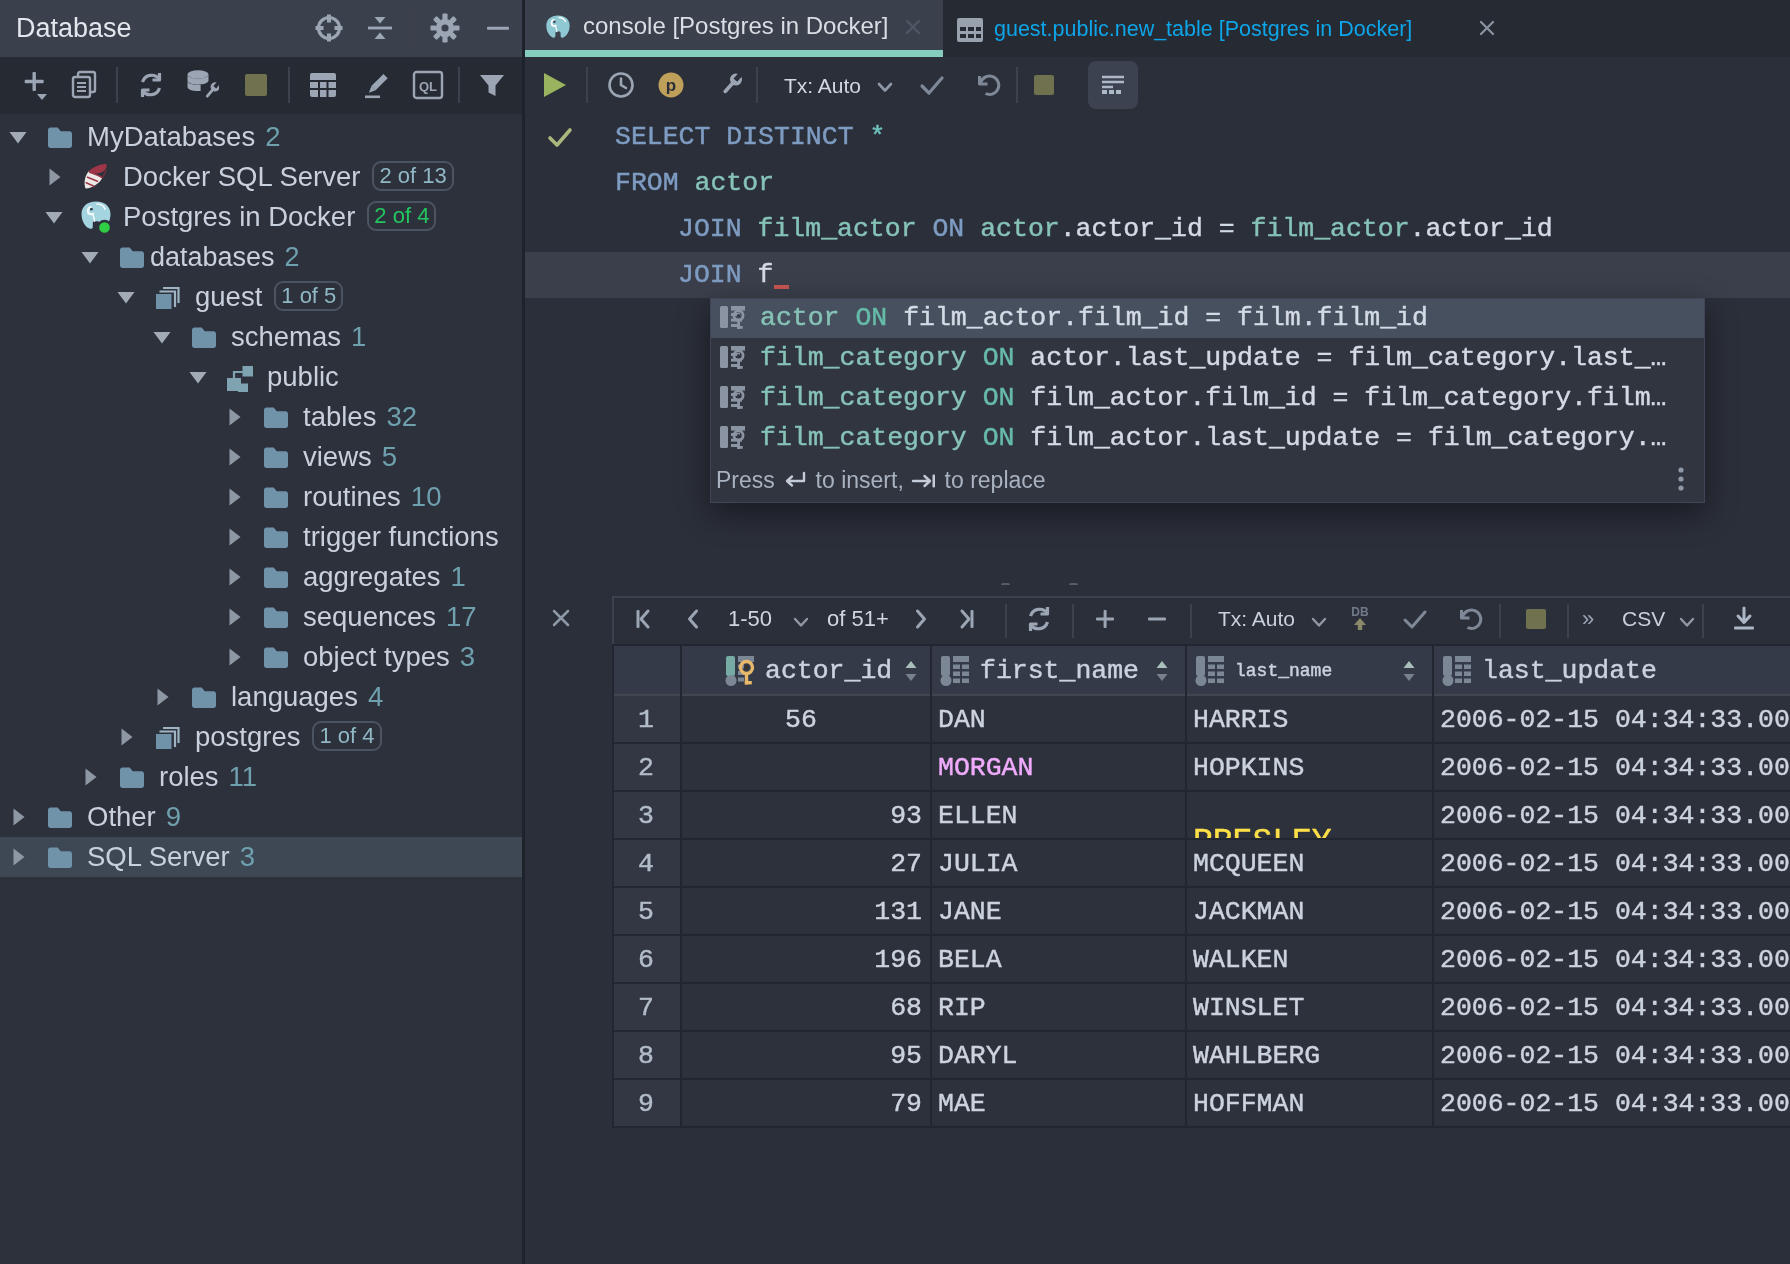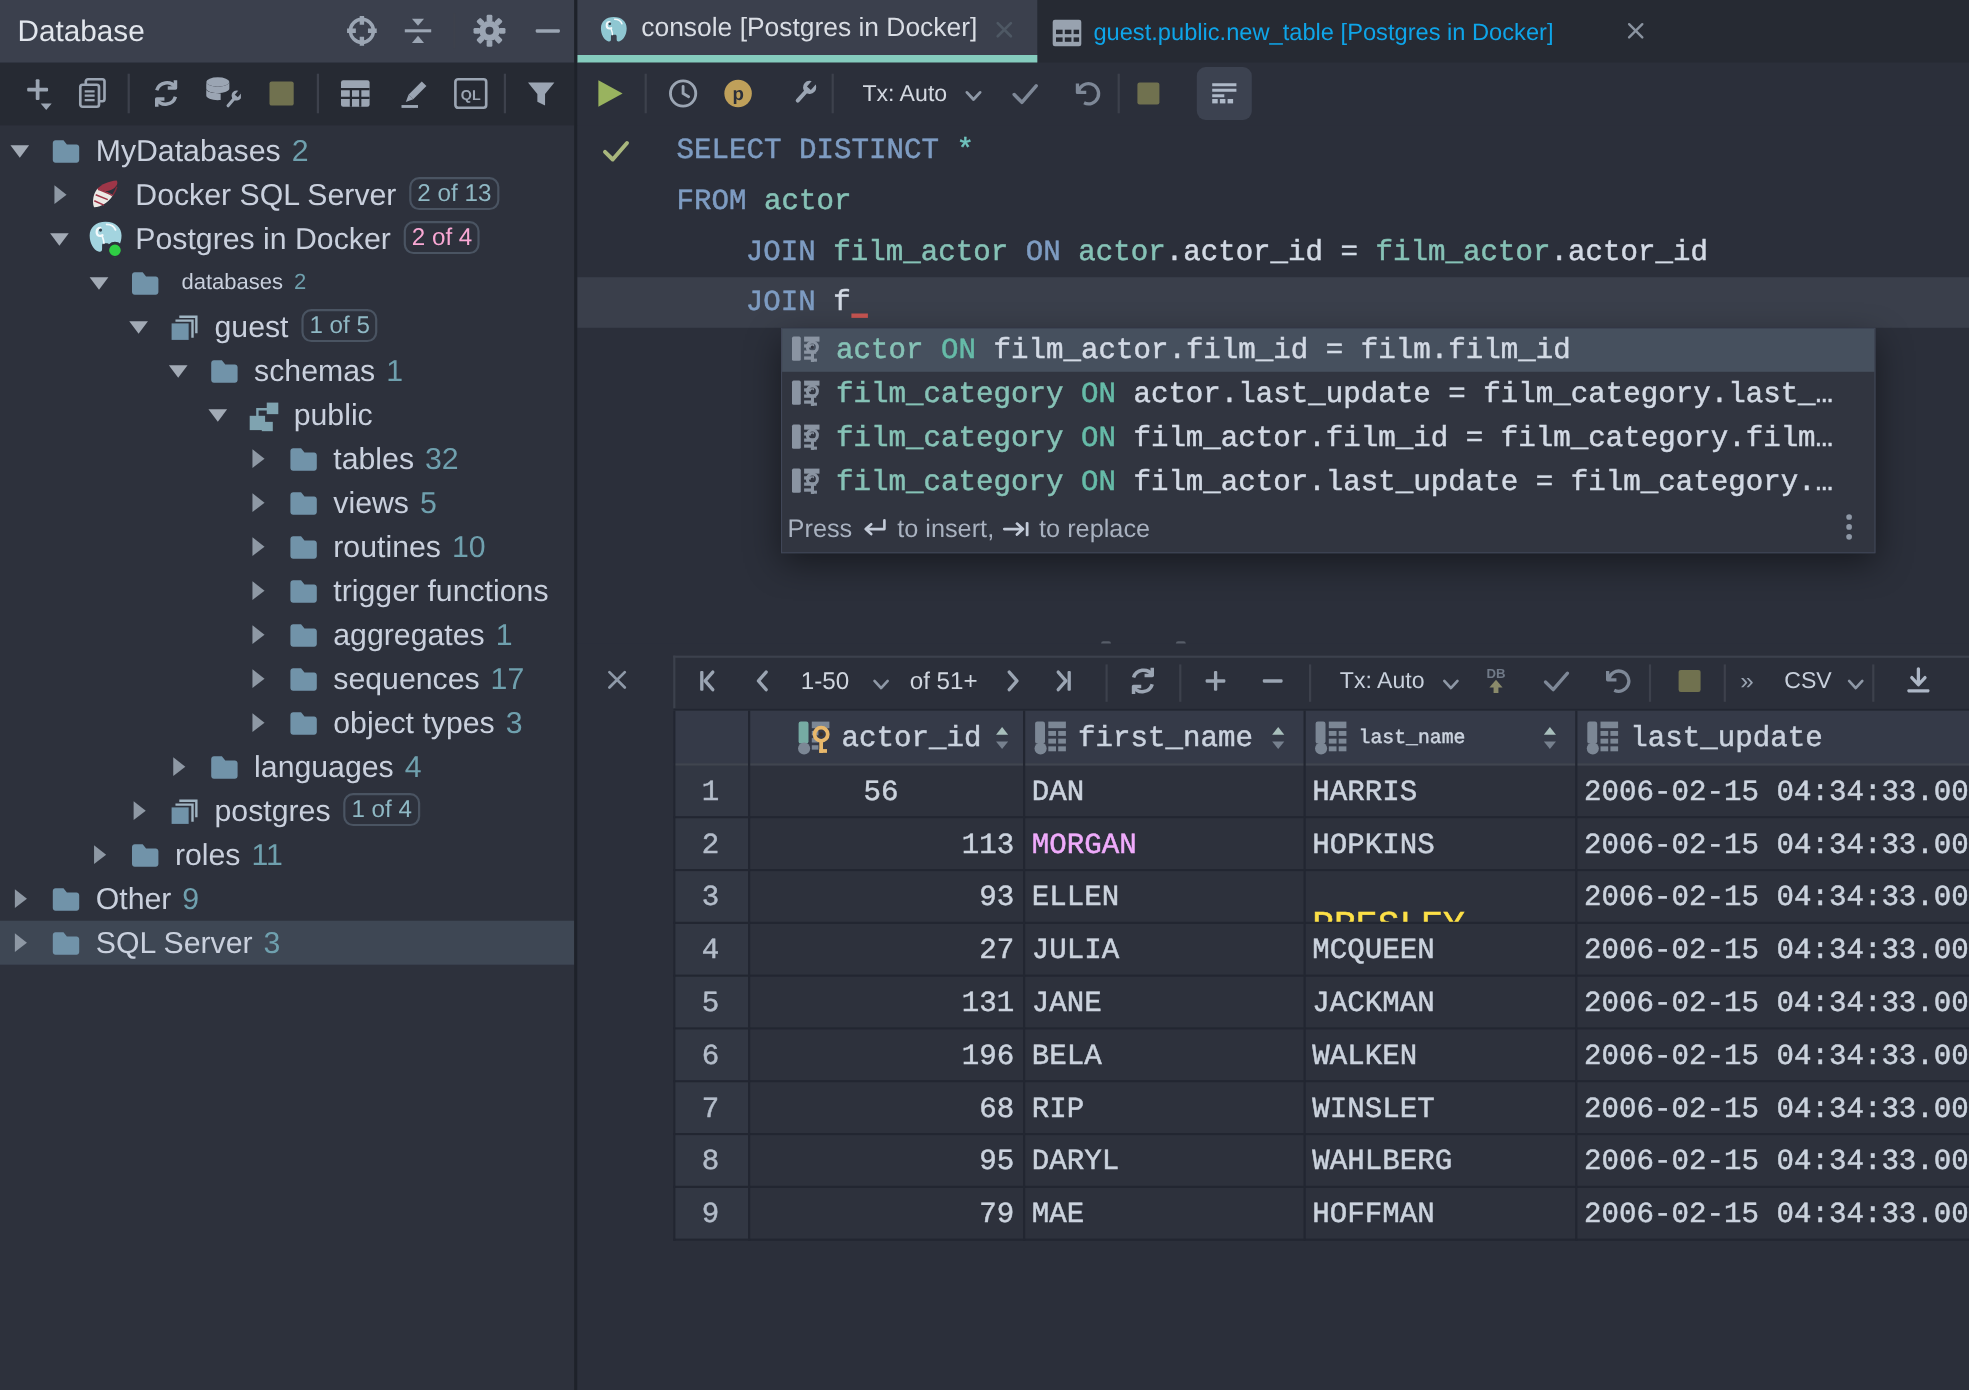--- a/index.html
+++ b/index.html
@@ -145,32 +145,32 @@
 <div class="ic" style="left:79px;top:200px;width:34px;height:34px">
       <svg width="34" height="34" viewBox="0 0 34 34" style="">
         <path d="M17 1.5 C8 1.5 2.5 6.8 2.5 14 C2.5 21 6 27 10.5 28.6 C12.6 29.3 13.8 28.6 13.8 26.4 L13.8 23.2 C13.8 21.8 14.4 21.2 15.5 21.2 L18.5 21.2 C19.6 21.2 20.2 21.8 20.2 23.2 L20.2 26.4 C20.2 28.6 21.4 29.3 23.5 28.6 C28 27 31.5 21 31.5 14 C31.5 6.8 26 1.5 17 1.5 Z" fill="#A3D4DF"></path>
 <path d="M12.2 7.2 C10.2 7.2 8.9 8.6 8.9 10.8 C8.9 13 10.2 14.4 12.2 14.4 C13 14.4 13.7 14.2 14.2 13.8" stroke="#F4FAFC" stroke-width="2.1" fill="none" stroke-linecap="round"></path>
 <circle cx="12.4" cy="9.2" r="1.4" fill="#33404C"></circle>
 <path d="M18 4 C21.8 4 24.8 5.9 26 9" stroke="#F4FAFC" stroke-width="1.7" fill="none" stroke-linecap="round"></path>
 <path d="M15.5 21.2 C15.5 18 14.3 16.2 13.8 14.4" stroke="#F4FAFC" stroke-width="1.5" fill="none" stroke-linecap="round"></path>
         <circle cx="25.5" cy="27.5" r="6.5" fill="#2FCE44" stroke="#2D313C" stroke-width="2.4"></circle>
       </svg>
     </div>
-<div class="abs" style="left:123px;top:197px;height:40px;line-height:40px;font-size:27.5px;color:#C9D0DD;white-space:nowrap">Postgres in Docker<span style="display:inline-block;border:2px solid #4A5462;border-radius:9px;color:#f9a8d4;font-size:22px;line-height:24px;padding:1px 5px;margin-left:12px;vertical-align:3px">2 of 4</span></div>
+<div class="abs" style="left:123px;top:197px;height:40px;line-height:40px;font-size:27.5px;color:#C9D0DD;white-space:nowrap">Postgres in Docker<span style="display:inline-block;border:2px solid #4A5462;border-radius:9px;color:#22c55e;font-size:22px;line-height:24px;padding:1px 5px;margin-left:12px;vertical-align:3px">2 of 4</span></div>
 <div class="ic" style="left:80px;top:247px;width:20px;height:20px">
       <svg width="20" height="20" viewBox="0 0 20 20" style="">
         <path d="M1.5 5 L18.5 5 L10 16.5 Z" fill="#A2AAB5"></path>
       </svg>
     </div>
 <div class="ic" style="left:117px;top:242px;width:30px;height:30px">
       <svg width="30" height="30" viewBox="0 0 30 30" style="">
         <path d="M3 8c0-1.4 1.1-2.5 2.5-2.5h7.2l3.1 3.8h8.7c1.4 0 2.5 1.1 2.5 2.5v11.7c0 1.4-1.1 2.5-2.5 2.5h-19c-1.4 0-2.5-1.1-2.5-2.5z" fill="#7193A9"></path>
       </svg>
     </div>
-<div class="abs" style="left:165px;top:237px;height:40px;line-height:40px;font-size:20px;color:#C9D0DD;white-space:nowrap">databases<span style="color:#6FA0AE;margin-left:10px">2</span></div>
+<div class="abs" style="left:150px;top:237px;height:40px;line-height:40px;font-size:27px;color:#C9D0DD;white-space:nowrap">databases<span style="color:#6FA0AE;margin-left:10px">2</span></div>
 <div class="ic" style="left:116px;top:287px;width:20px;height:20px">
       <svg width="20" height="20" viewBox="0 0 20 20" style="">
         <path d="M1.5 5 L18.5 5 L10 16.5 Z" fill="#A2AAB5"></path>
       </svg>
     </div>
 <div class="ic" style="left:153px;top:282px;width:30px;height:30px">
       <svg width="30" height="30" viewBox="0 0 30 30" style="">
         <path d="M10 6 H25.5 V21" fill="none" stroke="#9FB4C2" stroke-width="2.2"></path>
 <path d="M6.5 9.5 H22 V25" fill="none" stroke="#9FB4C2" stroke-width="2.2"></path>
 <rect x="3" y="12" width="15.5" height="15" fill="#7193A9"></rect>
@@ -704,21 +704,20 @@
 <div style="position:absolute;left:680px;top:696px;width:1110px;height:48px;background:#2D313C"></div>
 <div class="abs mono" style="left:612px;top:696px;width:68px;height:48px;line-height:48px;font-size:26.5px;color:#B3BCC9;text-align:center">1</div>
 <div class="abs mono" style="left:680px;top:696px;width:242px;height:48px;line-height:48px;font-size:26.5px;color:#CBD3DE;text-align:center">56</div>
 <div class="abs mono" style="left:938px;top:696px;height:48px;line-height:48px;font-size:26.5px;color:#CBD3DE">DAN</div>
 <div class="abs mono" style="left:1193px;top:696px;height:48px;line-height:48px;font-size:26.5px;color:#CBD3DE">HARRIS</div>
 <div class="abs mono" style="left:1440px;top:696px;height:48px;line-height:48px;font-size:26.5px;color:#CBD3DE">2006-02-15 04:34:33.00</div>
 <div style="position:absolute;left:612px;top:742px;width:1178px;height:2px;background:#222631"></div>
 <div style="position:absolute;left:612px;top:744px;width:68px;height:48px;background:#323743"></div>
 <div style="position:absolute;left:680px;top:744px;width:1110px;height:48px;background:#2D313C"></div>
 <div class="abs mono" style="left:612px;top:744px;width:68px;height:48px;line-height:48px;font-size:26.5px;color:#B3BCC9;text-align:center">2</div>
-<div class="abs mono" style="left:680px;top:744px;width:242px;height:48px;line-height:48px;font-size:26.5px;color:#CBD3DE;text-align:right">113</div>
 <div class="abs mono" style="left:938px;top:744px;height:48px;line-height:48px;font-size:26.5px;color:#f0abfc">MORGAN</div>
 <div class="abs mono" style="left:1193px;top:744px;height:48px;line-height:48px;font-size:26.5px;color:#CBD3DE">HOPKINS</div>
 <div class="abs mono" style="left:1440px;top:744px;height:48px;line-height:48px;font-size:26.5px;color:#CBD3DE">2006-02-15 04:34:33.00</div>
 <div style="position:absolute;left:612px;top:790px;width:1178px;height:2px;background:#222631"></div>
 <div style="position:absolute;left:612px;top:792px;width:68px;height:48px;background:#323743"></div>
 <div style="position:absolute;left:680px;top:792px;width:1110px;height:48px;background:#2D313C"></div>
 <div class="abs mono" style="left:612px;top:792px;width:68px;height:48px;line-height:48px;font-size:26.5px;color:#B3BCC9;text-align:center">3</div>
 <div class="abs mono" style="left:680px;top:792px;width:242px;height:48px;line-height:48px;font-size:26.5px;color:#CBD3DE;text-align:right">93</div>
 <div class="abs mono" style="left:938px;top:792px;height:48px;line-height:48px;font-size:26.5px;color:#CBD3DE">ELLEN</div>
 <div class="abs mono" style="left:1193px;top:819px;height:48px;line-height:48px;font-size:33px;color:#fde047">PRESLEY</div>

